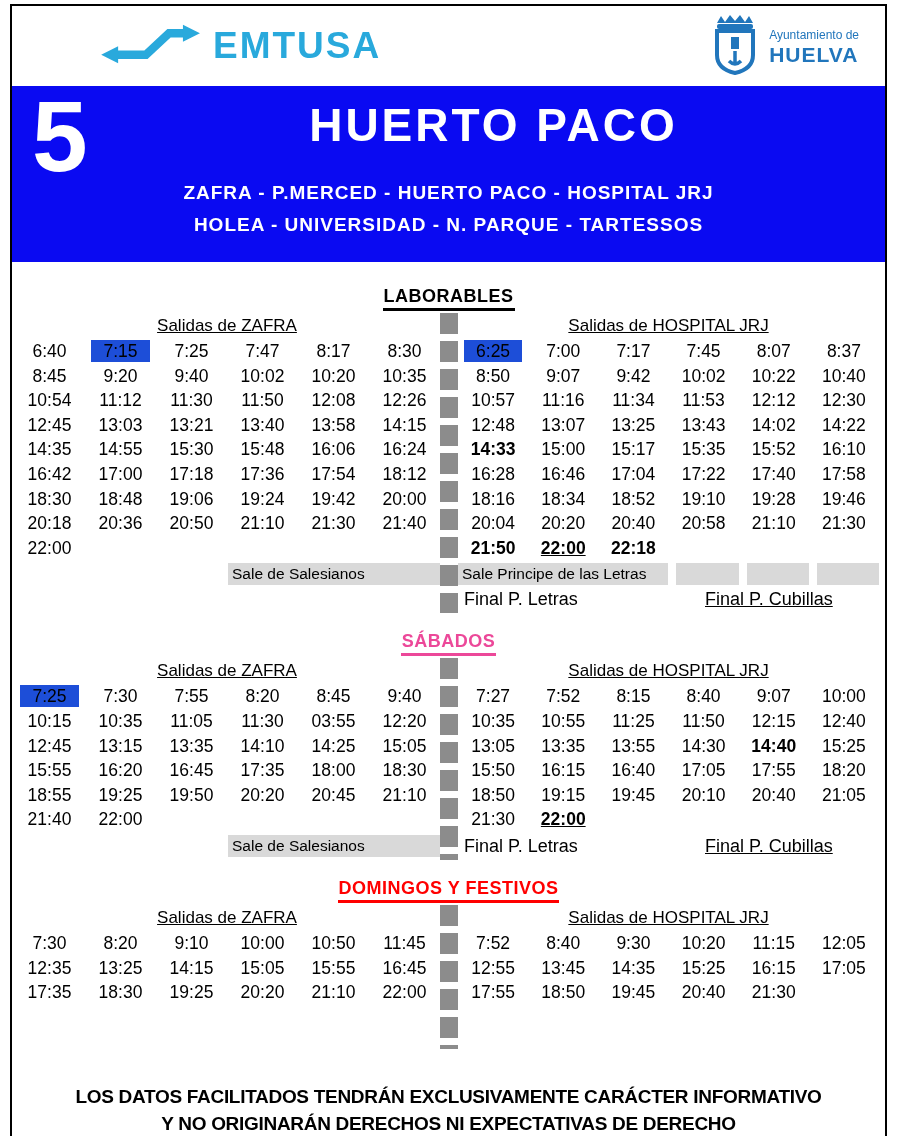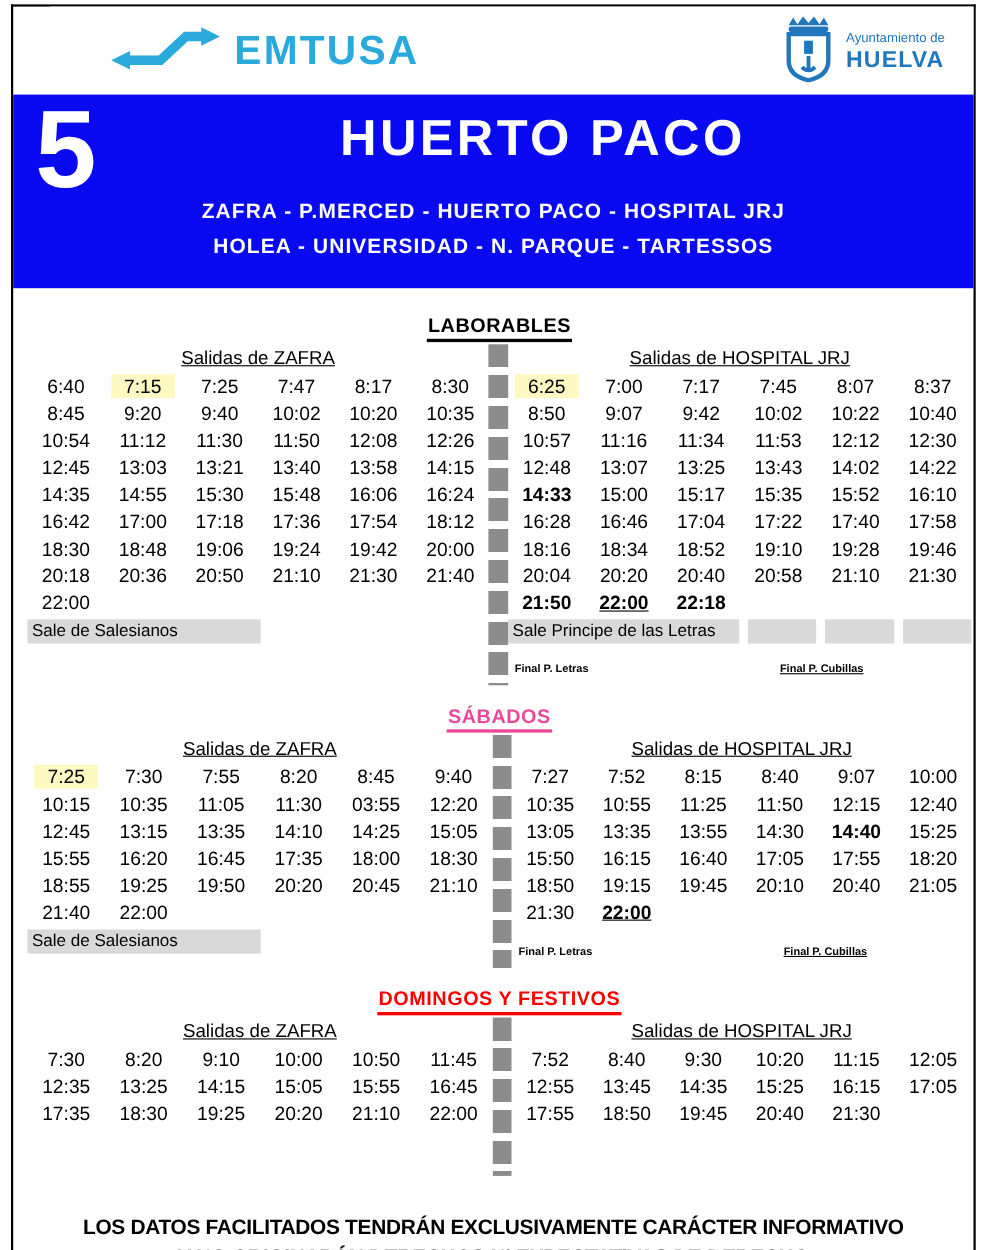--- a/index.html
+++ b/index.html
@@ -15,38 +15,38 @@
   .huelva-text .big { color:#2176bc; font-size:21px; font-weight:bold; letter-spacing:1px; }
 
   
   .banner { background:#0a0af2; color:#fff; position:relative; padding:4px 8px 16px; text-align:center; }
   .line-number { position:absolute; left:20px; top:-2px; font-size:100px; font-weight:bold; line-height:1.05; }
   .banner-title { font-size:46px; font-weight:bold; letter-spacing:3px; margin:8px 0 30px 90px; }
   .route-line { font-size:19px; font-weight:bold; letter-spacing:1px; margin:10px 0; white-space:nowrap; }
 
   
   .sections { padding-top:24px; }
-  .section { margin-bottom:18px;padding-left:11px; }
+  .section { margin-bottom:18px; }
   .section-title { text-align:center; font-size:18px; font-weight:bold; margin-bottom:2px; }
   .section-title span { display:inline-block; border-bottom:3px solid currentColor; padding:0 1px 1px; letter-spacing:0.5px; }
   .section-body { display:flex; align-items:stretch; padding:0 2px; }
   .col { width:426px; }
   .col.right { width:421px; }
   .divider { width:18px; background:repeating-linear-gradient(to bottom,#8c8c8c 0 21px, transparent 21px 28px); }
   .col-head { text-align:center; font-size:17px; text-decoration:underline; height:26px; line-height:26px; }
   .grid { display:grid; grid-template-columns:repeat(6,1fr); }
   .t-cell { text-align:center; font-size:17.5px; height:24.6px; line-height:24.6px; color:#000; }
-  .t-cell .hl { background:#fef9c3; padding:1px 12px;text-align:right; }
+  .t-cell .hl { background:#1d4ed8; padding:1px 12px;text-align:right; }
   .t-cell .bold { font-weight:bold; }
   .t-cell .und { text-decoration:underline; }
-  .note-row { display:flex; height:22px; margin-top:3px; align-items:stretch; }
+  .note-row { display:flex; height:22px; margin-top:3px; align-items:stretch;justify-content:flex-end; }
   .note-label { background:#d9d9d9; font-size:15.5px; line-height:22px; padding-left:4px; width:212px; }
   .note-row.with-cells .note-label { width:216px; }
   .note-cell { background:#d9d9d9; width:64px; margin-left:8px; }
-  .finals-row { position:relative; height:26px; margin-top:12px; font-size:10px; font-weight:bold; line-height:24px; }
+  .finals-row { position:relative; height:26px; margin-top:2px; font-size:18px; font-weight:normal; line-height:24px; }
   .final-left { position:absolute; left:6px; }
   .final-right { position:absolute; left:247px; text-decoration:underline; }
   .section.extended .col::after { content:""; display:block; height:44px; }
 
   
   .footer { text-align:center; margin:34px 0 28px; font-weight:bold; font-size:19px; line-height:1.45; letter-spacing:-0.3px; }
 </style>
 </head>
 <body>
 

